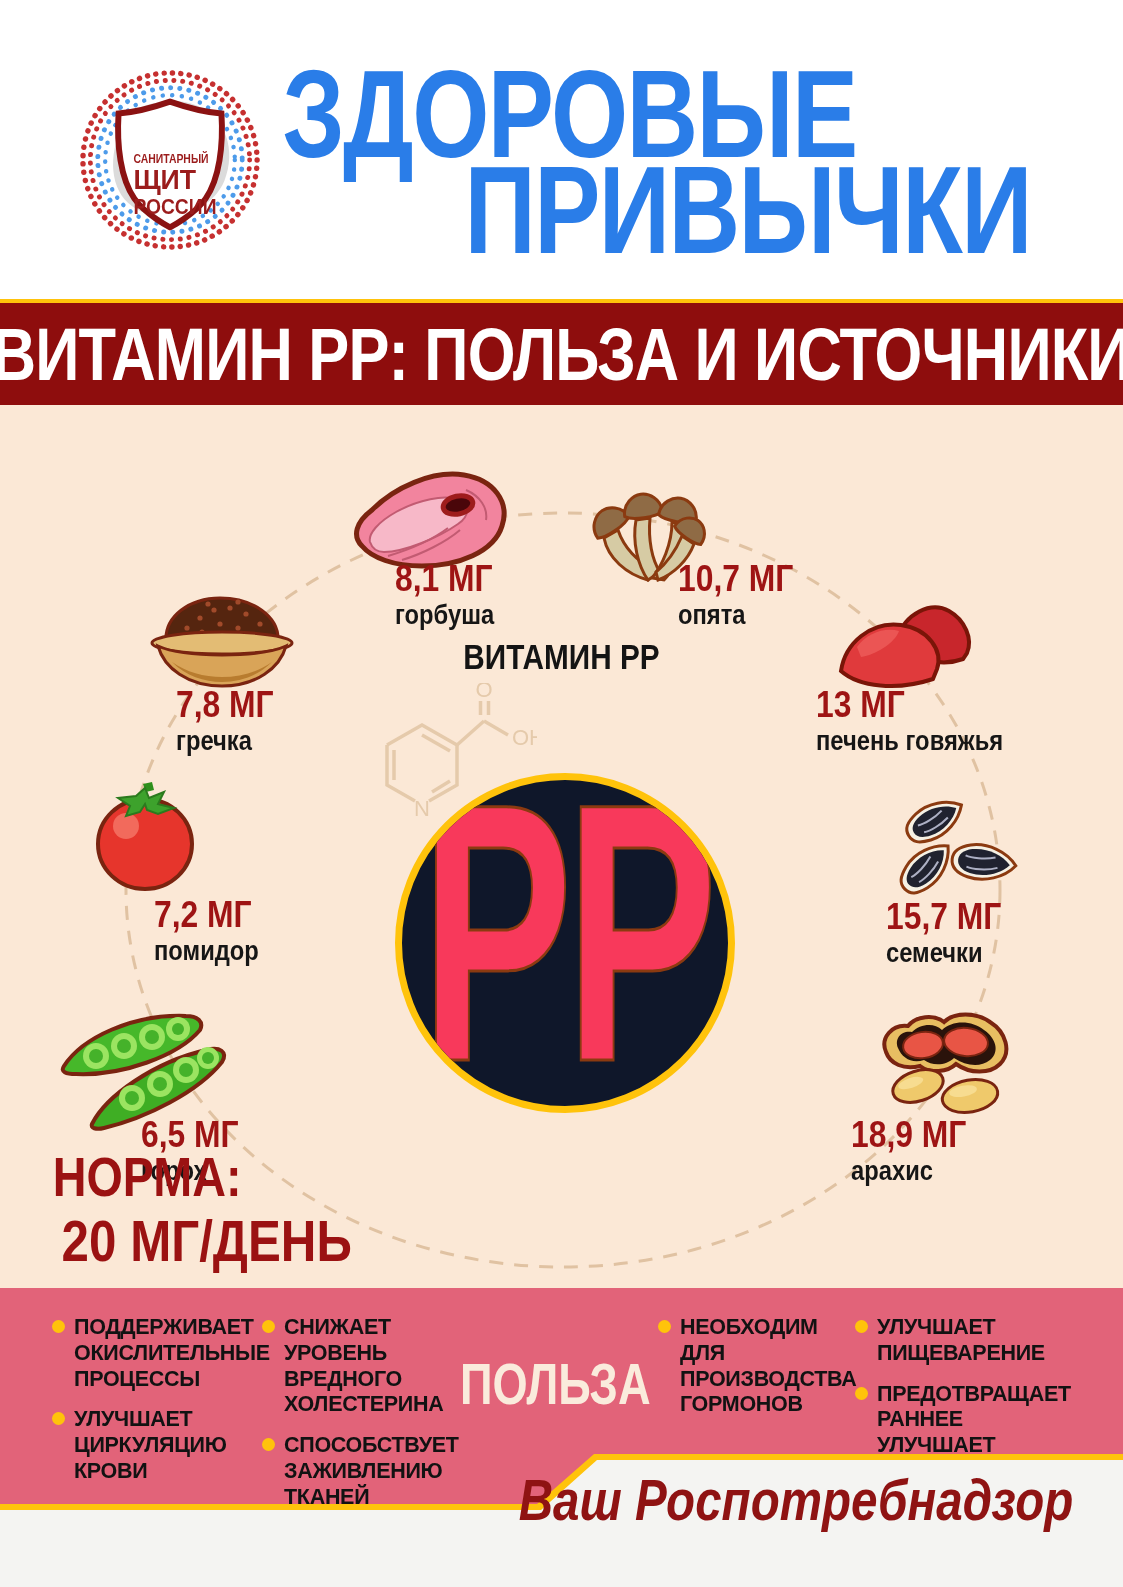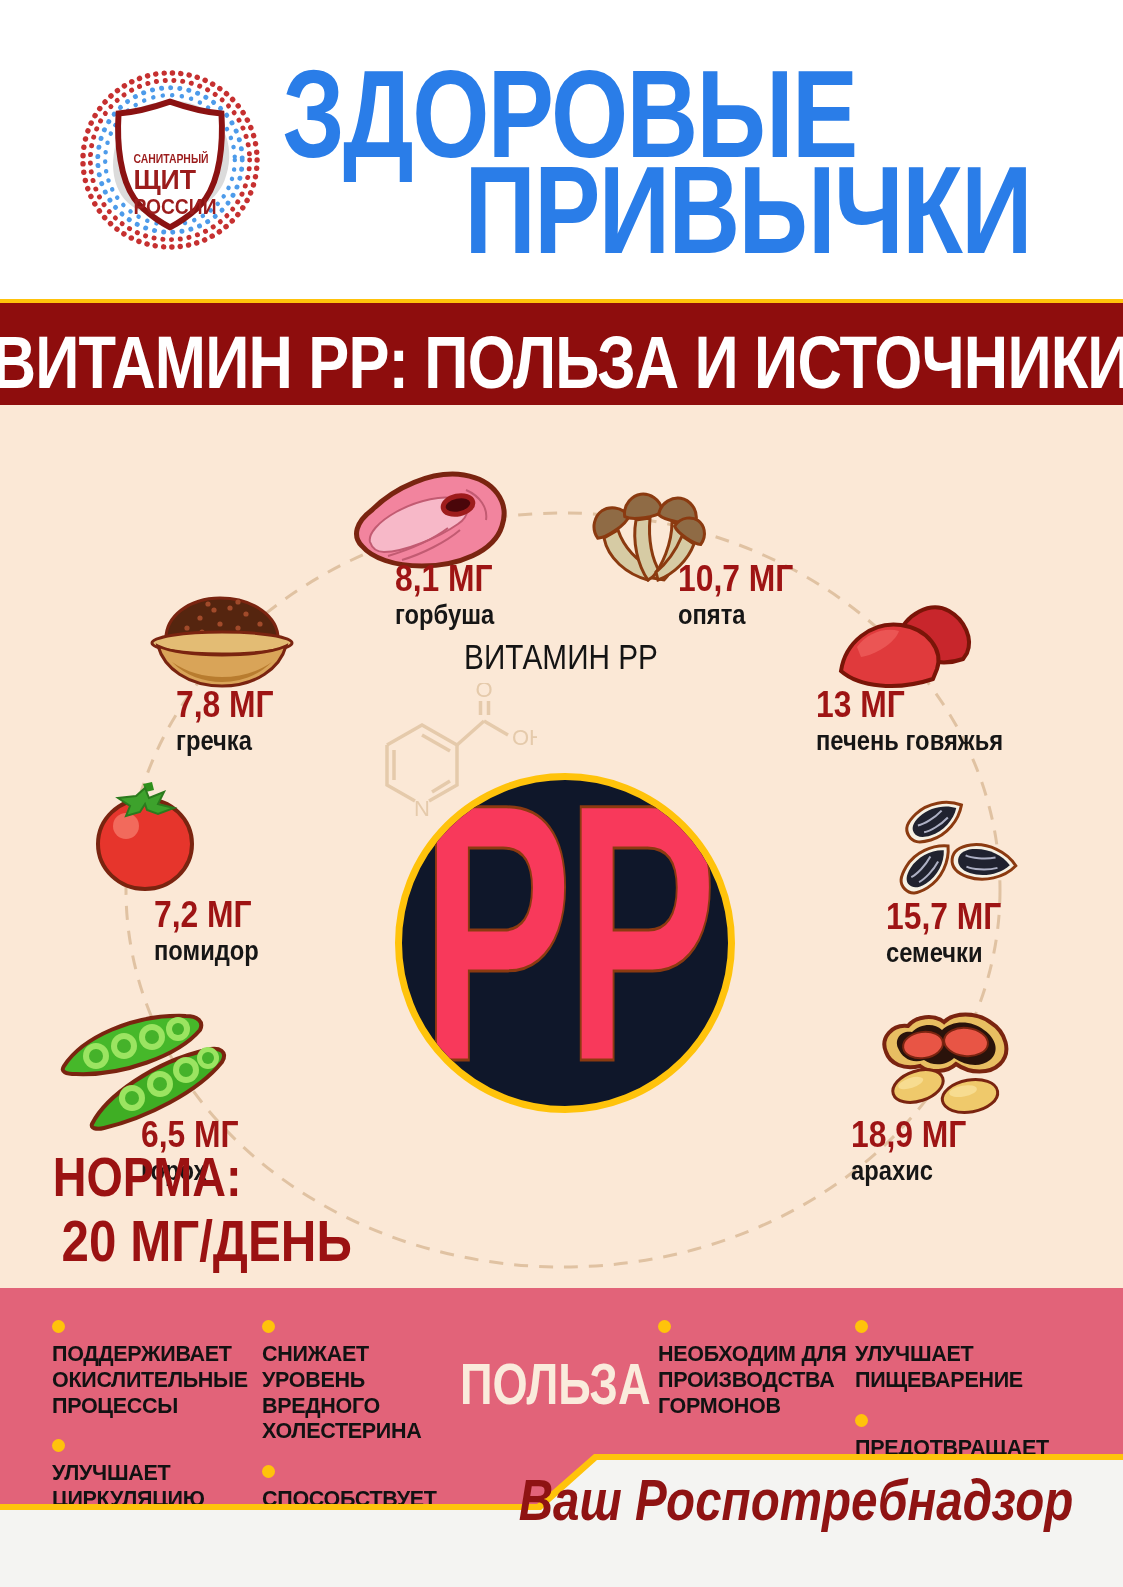--- a/index.html
+++ b/index.html
@@ -8,55 +8,55 @@
   
   .header{position:absolute;left:0;top:0;width:1123px;height:299px;background:#ffffff;}
   .logo{position:absolute;left:76px;top:66px;width:188px;height:188px;}
   .title-line{position:absolute;font-weight:bold;color:#2A7DE8;white-space:nowrap;
               line-height:1;letter-spacing:-2px;}
   .t1{top:52px;right:266px;font-size:124px;transform:scaleX(.80);transform-origin:100% 0;}
   .t2{top:148px;right:92px;font-size:124px;transform:scaleX(.80);transform-origin:100% 0;}
   
   .gold-line{position:absolute;left:0;top:299px;width:1123px;height:4px;background:#FFC30B;}
   .banner{position:absolute;left:0;top:303px;width:1123px;height:102px;background:#8E0D0D;
-          display:flex;align-items:flex-end;justify-content:center;}
+          display:flex;align-items:center;justify-content:center;}
   .banner-text{font-size:74px;font-weight:bold;color:#ffffff;white-space:nowrap;
                transform:scaleX(.83);letter-spacing:-1px;}
   
   .main{position:absolute;left:0;top:405px;width:1123px;height:883px;background:#FBE8D6;overflow:hidden;}
   .dash-ring{position:absolute;left:0;top:0;}
   .food{position:absolute;}
   .src{position:absolute;}
   .val{font-size:37px;font-weight:bold;color:#9E1414;white-space:nowrap;line-height:1.02;
        transform:scaleX(.86);transform-origin:0 0;}
   .lbl{font-size:27px;font-weight:bold;color:#161616;white-space:nowrap;line-height:1.1;margin-top:3px;
        transform:scaleX(.88);transform-origin:0 0;}
   .center-heading{position:absolute;left:0;top:232px;width:1123px;text-align:center;
-       font-size:35px;font-weight:normal;color:#141414;}
+       font-size:35px;font-weight:bold;color:#141414;}
   .center-heading span{display:inline-block;transform:scaleX(.85);white-space:nowrap;}
   .molecule{position:absolute;left:372px;top:278px;}
   .pp-circle{position:absolute;left:395px;top:368px;width:340px;height:340px;border-radius:50%;
        background:#0f172a;border:7px solid #FFC30B;box-sizing:border-box;overflow:hidden;
        display:flex;align-items:center;justify-content:center;}
   .pp-text{font-size:368px;font-weight:bold;color:#F8395B;line-height:1;
        letter-spacing:-12px;transform:scaleX(.62);margin-top:-20px;
        -webkit-text-stroke:3px #8B3A10;}
   .norma{position:absolute;left:0;top:742px;width:1123px;color:#9B1212;
        font-weight:bold;line-height:1.12;padding-left:36px;}
   .norma .n1{font-size:55px;}
   .norma .n2{font-size:58px;}
   .norma span{display:inline-block;transform:scaleX(.85);white-space:nowrap;}
   
   .bottom{position:absolute;left:0;top:1288px;width:1123px;height:299px;background:#F4F4F2;}
   .benefits-gold{position:absolute;left:0;top:0;width:1123px;height:222px;background:#FFC30B;
        clip-path:polygon(0 0,100% 0,100% 172px,597px 172px,541px 222px,0 222px);}
   .benefits-pink{position:absolute;left:0;top:0;width:1123px;height:216px;background:#E26379;
        clip-path:polygon(0 0,100% 0,100% 166px,594px 166px,537px 216px,0 216px);}
   .b-col{position:absolute;top:27px;}
-  .b-item{display:flex;gap:9px;margin-bottom:15px;flex-direction:column;}
+  .b-item{display:flex;gap:9px;margin-bottom:15px;}
   .dot{flex:0 0 auto;width:13px;height:13px;border-radius:50%;background:#FFC30B;margin-top:5px;}
   .b-text{font-size:21.5px;font-weight:bold;color:#121212;line-height:1.2;letter-spacing:-0.3px;}
   .polza{position:absolute;left:425px;top:62px;width:260px;text-align:center;
        font-size:58px;font-weight:bold;color:#FAEBDC;}
   .polza span{display:inline-block;transform:scaleX(.78);white-space:nowrap;}
   .signature{position:absolute;right:50px;top:178px;font-size:58px;font-weight:bold;font-style:italic;
        color:#8F1313;white-space:nowrap;transform:scaleX(.82);transform-origin:100% 0;}
 </style>
 </head>
 <body>

